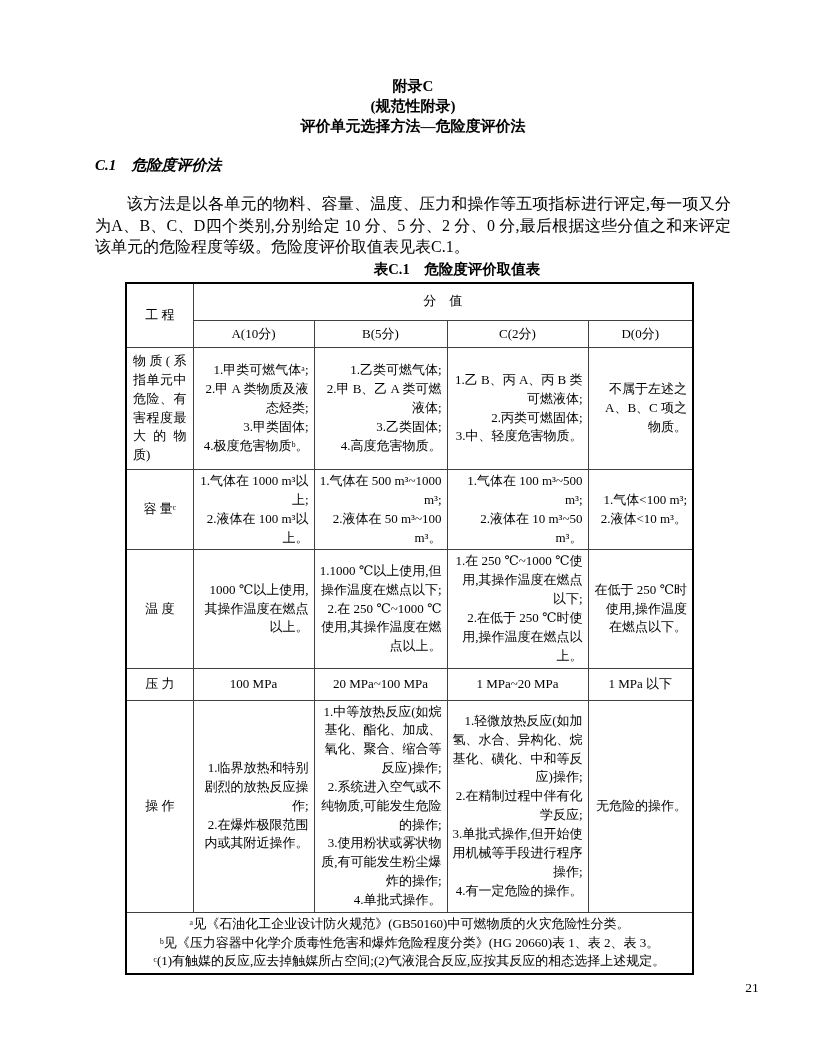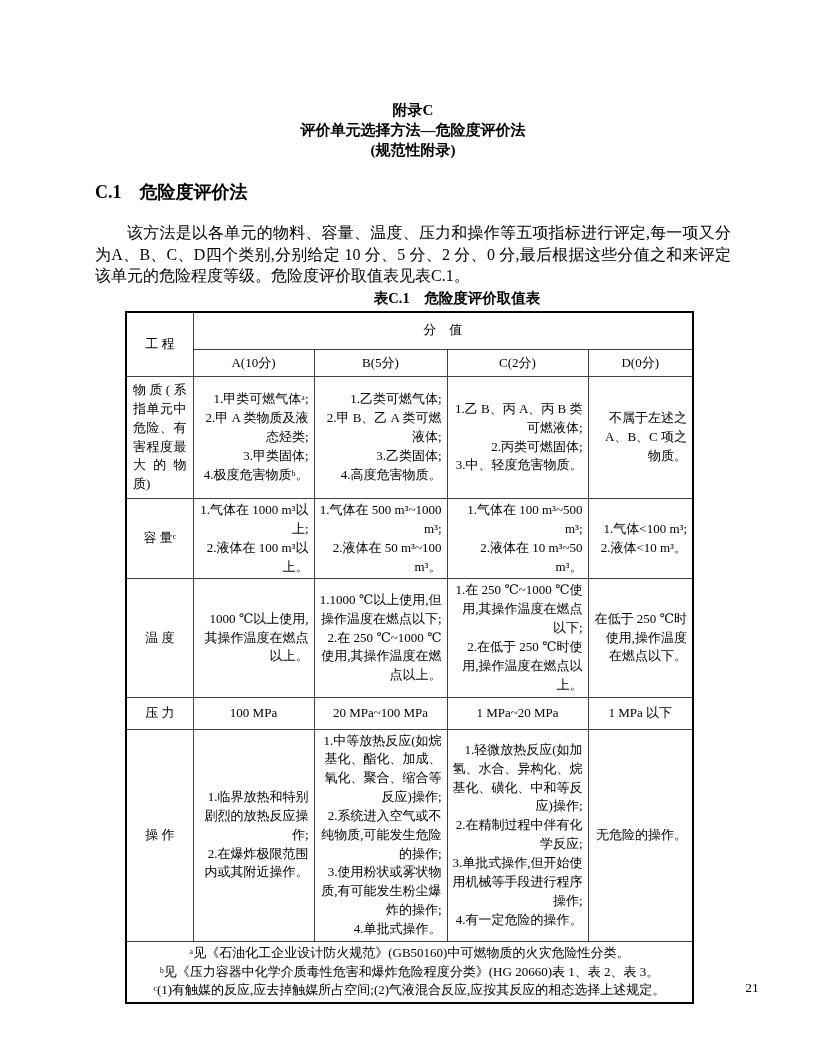--- a/index.html
+++ b/index.html
@@ -7,29 +7,30 @@
     position: relative;
     width: 816px; height: 1056px;
     margin: 0 auto;
     background: #ffffff;
     font-family: "Liberation Serif", "DejaVu Serif", serif;
     color: #000;
     overflow: hidden;
   }
   .content {
     position: absolute;
-    left: 95px; top: 100px;
+    left: 95px; top: 76px;
     width: 636px;
   }
   .title-block { text-align: center; font-weight: bold; font-size: 15px; line-height: 20px; }
   .title-block div { margin: 0; }
   .section-heading {
-    font-weight: bold; font-size: 18px;
+    font-weight: bold; font-size: 15px;
     margin-top: 20px;
     white-space: pre-wrap;
+    font-style: italic;
   }
   .body-paragraph {
     margin-top: 18px;
     font-size: 16px;
     line-height: 21.5px;
     text-align: justify;
     text-indent: 2em;
   }
   .table-wrap { width: 664px; margin-left: 30px; margin-top: 2px; }
   .table-caption {
@@ -84,22 +85,22 @@
   }
 </style>
 </head>
 <body>
 
 <div class="page">
   <div class="content">
 
     <div class="title-block">
       <div>附录C</div>
+      <div>(规范性附录)</div>
       <div>评价单元选择方法—危险度评价法</div>
-      <div>(规范性附录)</div>
     </div>
 
     <div class="section-heading">C.1　危险度评价法</div>
 
     <div class="body-paragraph">该方法是以各单元的物料、容量、温度、压力和操作等五项指标进行评定,每一项又分为A、B、C、D四个类别,分别给定 10 分、5 分、2 分、0 分,最后根据这些分值之和来评定该单元的危险程度等级。危险度评价取值表见表C.1。</div>
 
     <div class="table-wrap">
       <div class="table-caption">表C.1　危险度评价取值表</div>
 
       <table class="risk">

